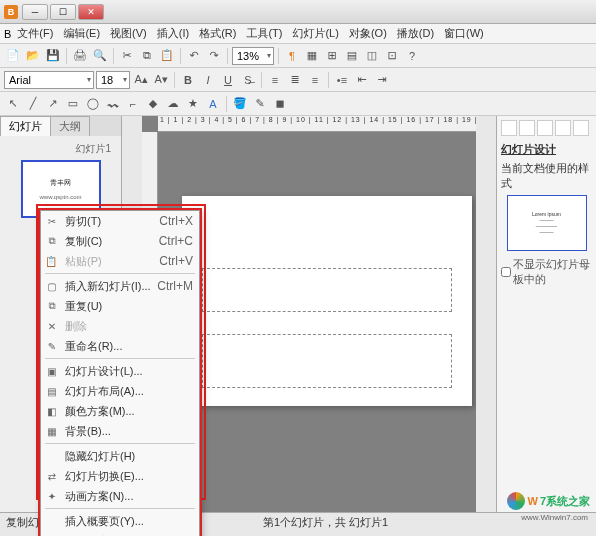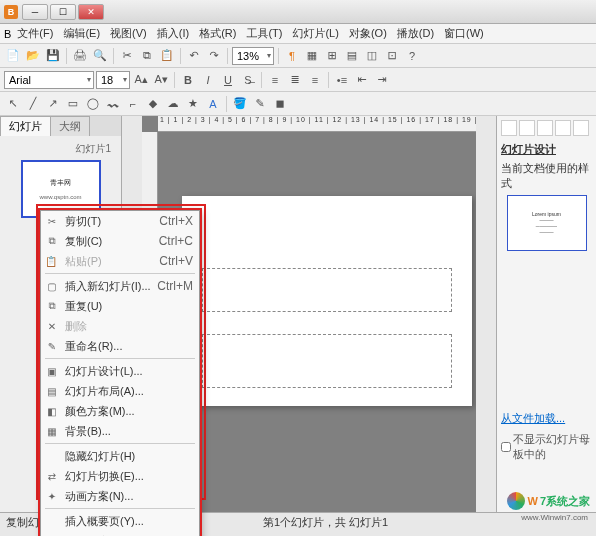--- a/index.html
+++ b/index.html
@@ -195,21 +195,20 @@
       <div class="rp-icon"></div>
       <div class="rp-icon"></div>
       <div class="rp-icon"></div>
       <div class="rp-icon"></div>
     </div>
     <div class="rp-title">幻灯片设计</div>
     <div class="rp-sub">当前文档使用的样式</div>
     <div class="rp-thumb">
         <div class="rp-thumb-inner">Lorem ipsum<br>────<br>──────<br>────</div>
       </div>
-    <a class="rp-link">从文件加载...</a>
     <label class="rp-check">
         <input type="checkbox" style="">
         <span>不显示幻灯片母板中的</span>
       </label>
   </div>
 </div>
 
 <div class="red-box"></div>
 <div class="context-menu">
   <div class="cm-item">

